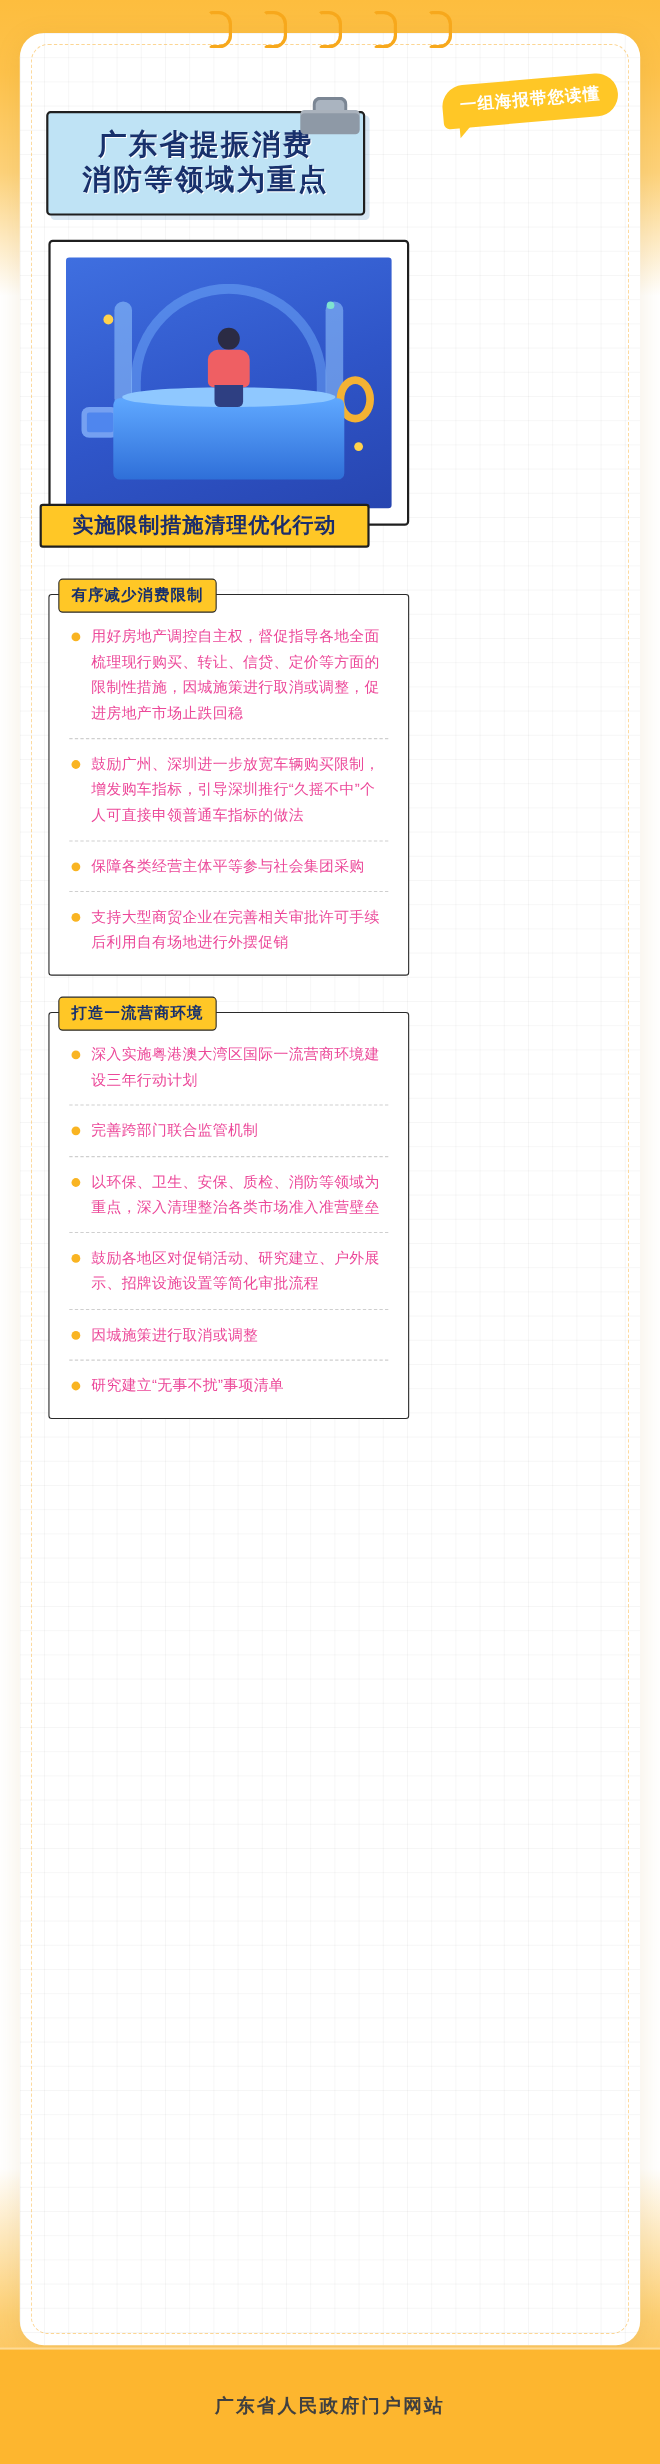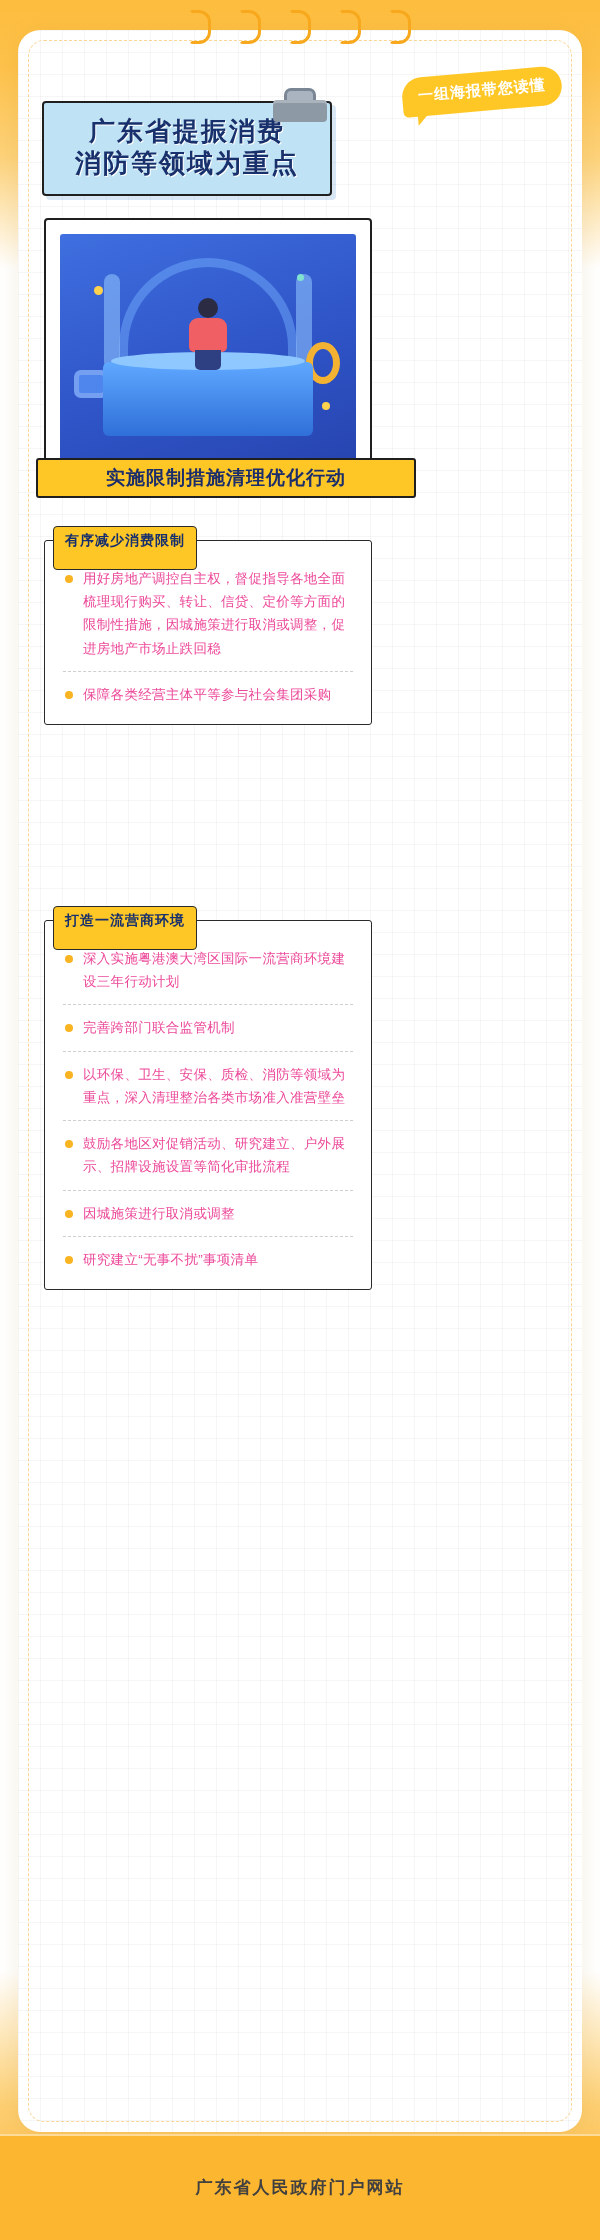--- a/index.html
+++ b/index.html
@@ -227,21 +227,21 @@
   .hero-dot { position:absolute; border-radius:50%; }
   .hero-dot.d1 { left:34px; top:52px; width:9px; height:9px; background:#ffd24d; }
   .hero-dot.d2 { right:52px; top:40px; width:7px; height:7px; background:#7fe3d0; }
   .hero-dot.d3 { right:26px; bottom:52px; width:8px; height:8px; background:#ffd24d; }
   .hero-dot.d4 { left:60px; bottom:44px; width:6px; height:6px; background:#9ad6ff; }
 
   
   .banner {
     position: absolute;
     left: 36px;
-    width: 380px;
+    width: 300px;
     height: 40px;
     background: #ffc726;
     border: 2px solid #1f1f1f;
     border-radius: 3px;
     display: flex;
     align-items: center;
     justify-content: center;
     font-size: 19px;
     font-weight: bold;
     color: #1b2d6b;
@@ -266,21 +266,21 @@
   .card-tag {
     position: absolute;
     left: 8px;
     top: -15px;
     background: #ffc726;
     border: 1.5px solid #2a2a2a;
     border-radius: 4px;
     font-size: 14px;
     font-weight: bold;
     color: #17306d;
-    padding: 5px 11px 19px;
+    padding: 5px 11px 6px;
     letter-spacing: 1px;
     white-space: nowrap;
   }
 
   ul.items { list-style: none; }
   ul.items li {
     position: relative;
     padding: 0 0 11px 20px;
     margin-bottom: 11px;
     border-bottom: 1px dashed #cfcfcf;
@@ -369,21 +369,23 @@
       </span>
     </div>
   </div>
 
   <div class="banner b1">实施限制措施清理优化行动</div>
 
   <div class="card c1">
     <div class="card-tag">有序减少消费限制</div>
     <ul class="items">
       <li>用好房地产调控自主权，督促指导各地全面梳理现行购买、转让、信贷、定价等方面的限制性措施，因城施策进行取消或调整，促进房地产市场止跌回稳</li>
+      <li>鼓励广州、深圳进一步放宽车辆购买限制，增发购车指标，引导深圳推行“久摇不中”个人可直接申领普通车指标的做法</li>
       <li>保障各类经营主体平等参与社会集团采购</li>
+      <li>支持大型商贸企业在完善相关审批许可手续后利用自有场地进行外摆促销</li>
     </ul>
   </div>
 
   <div class="card c2">
     <div class="card-tag">打造一流营商环境</div>
     <ul class="items">
       <li>深入实施粤港澳大湾区国际一流营商环境建设三年行动计划</li>
       <li>完善跨部门联合监管机制</li>
       <li>以环保、卫生、安保、质检、消防等领域为重点，深入清理整治各类市场准入准营壁垒</li>
       <li>鼓励各地区对促销活动、研究建立、户外展示、招牌设施设置等简化审批流程</li>

